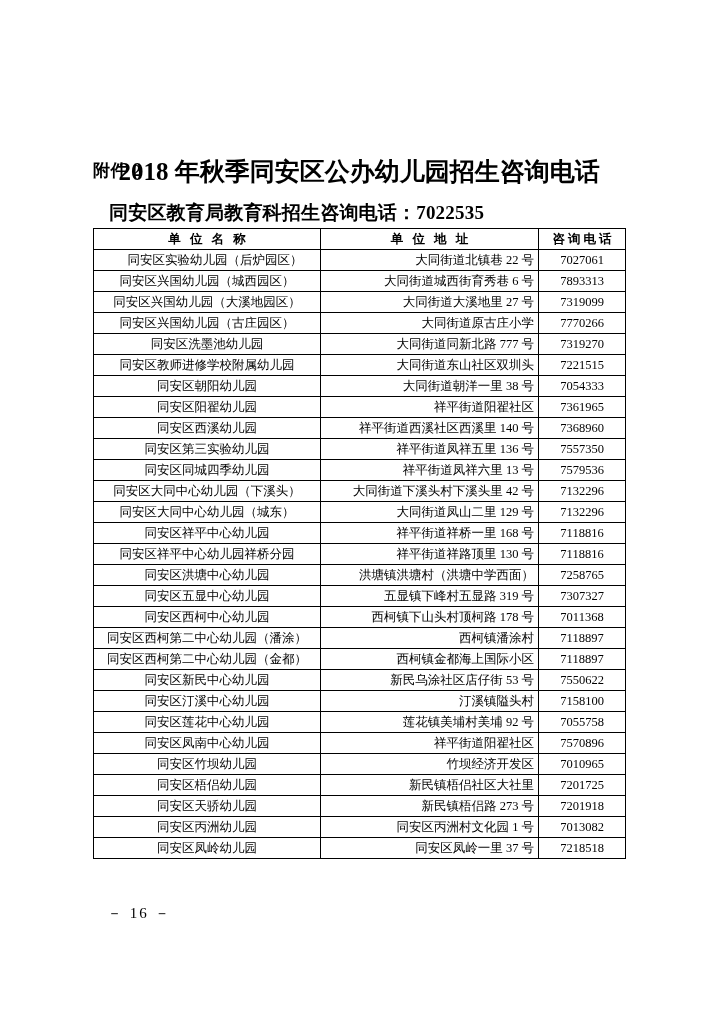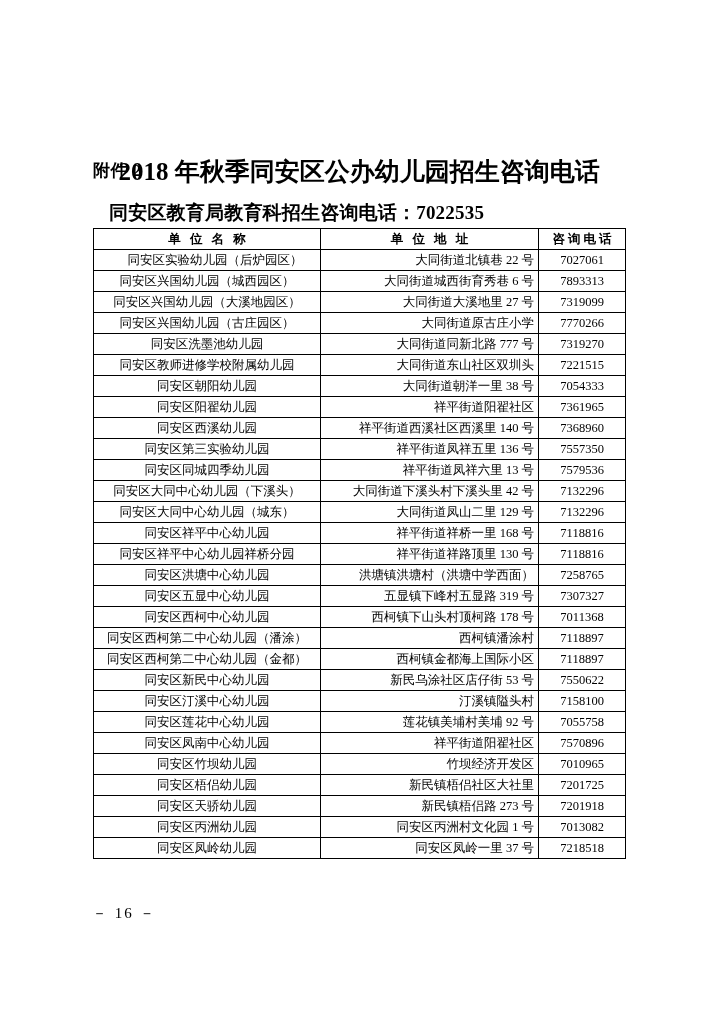--- a/index.html
+++ b/index.html
@@ -86,21 +86,21 @@
   }
   th.col-name { width: 227px; }
   th.col-addr { width: 218px; }
   th.col-tel  { width: 87px; letter-spacing: 0.5px; padding-left: 4px; }
   td.c-name { text-align: center;  padding-left: 8px; }
   td.c-addr { text-align: right;  padding-left: 8px; }
   td.c-tel  { text-align: center; }
   td.c-name.indent { padding-left: 20px; }
   .page-number {
     position: absolute;
-    left: 92px;
+    left: 107px;
     top: 906px;
     font-size: 15px;
     letter-spacing: 2px;
     line-height: 1;
     white-space: nowrap;
   }
 </style>
 </head>
 <body>
 

